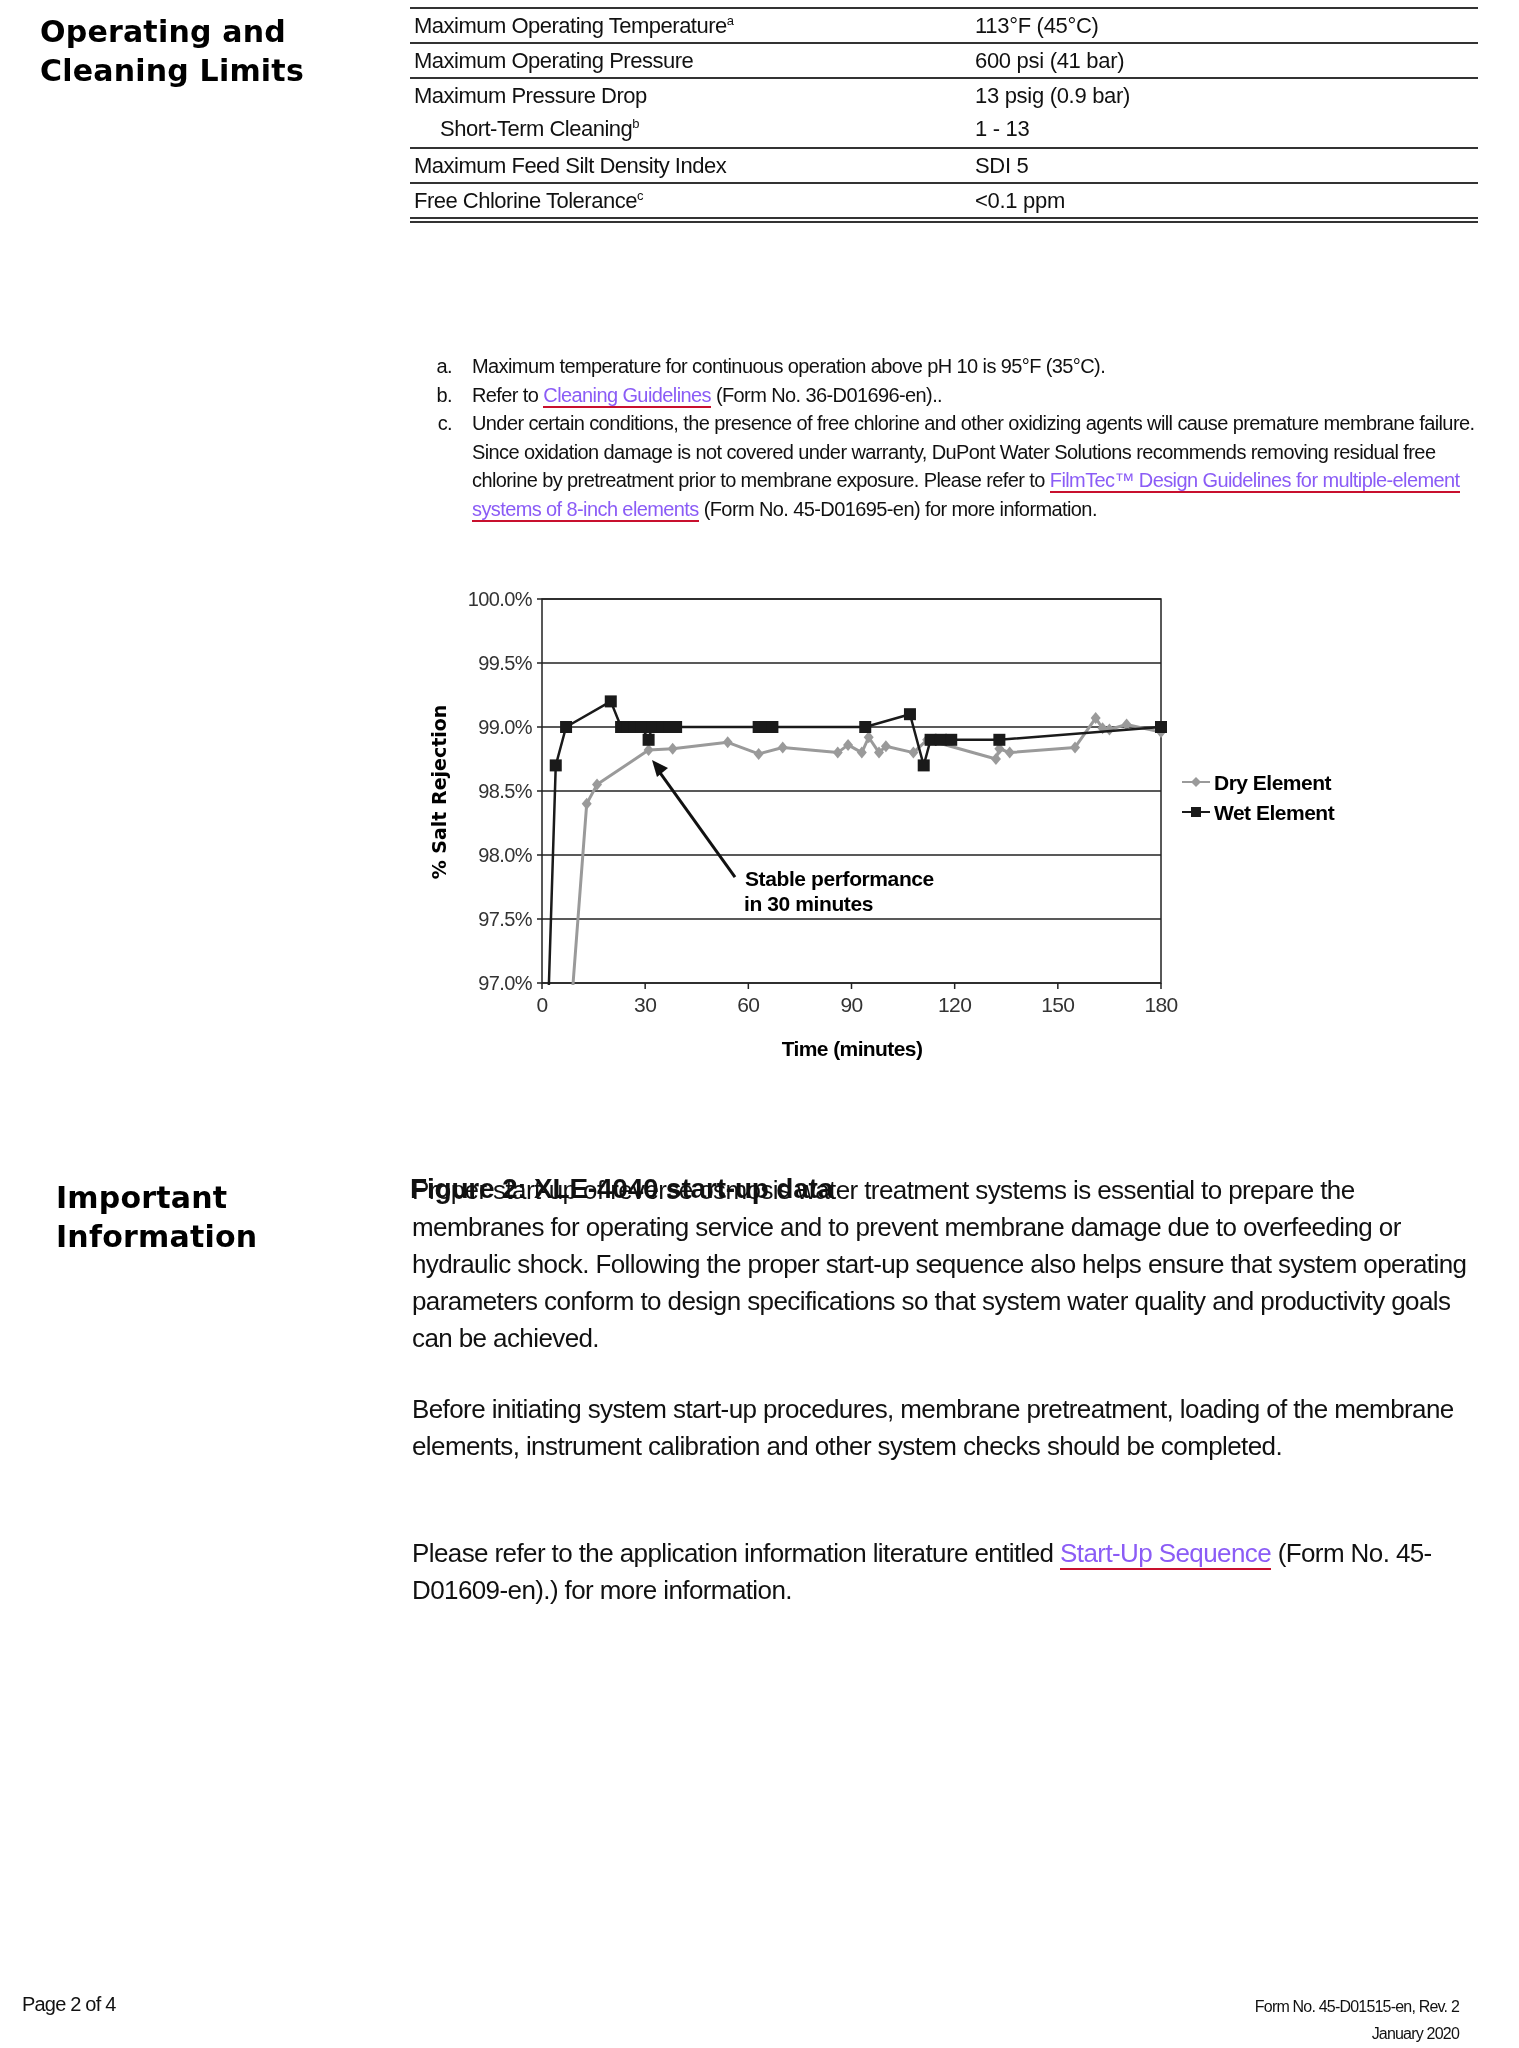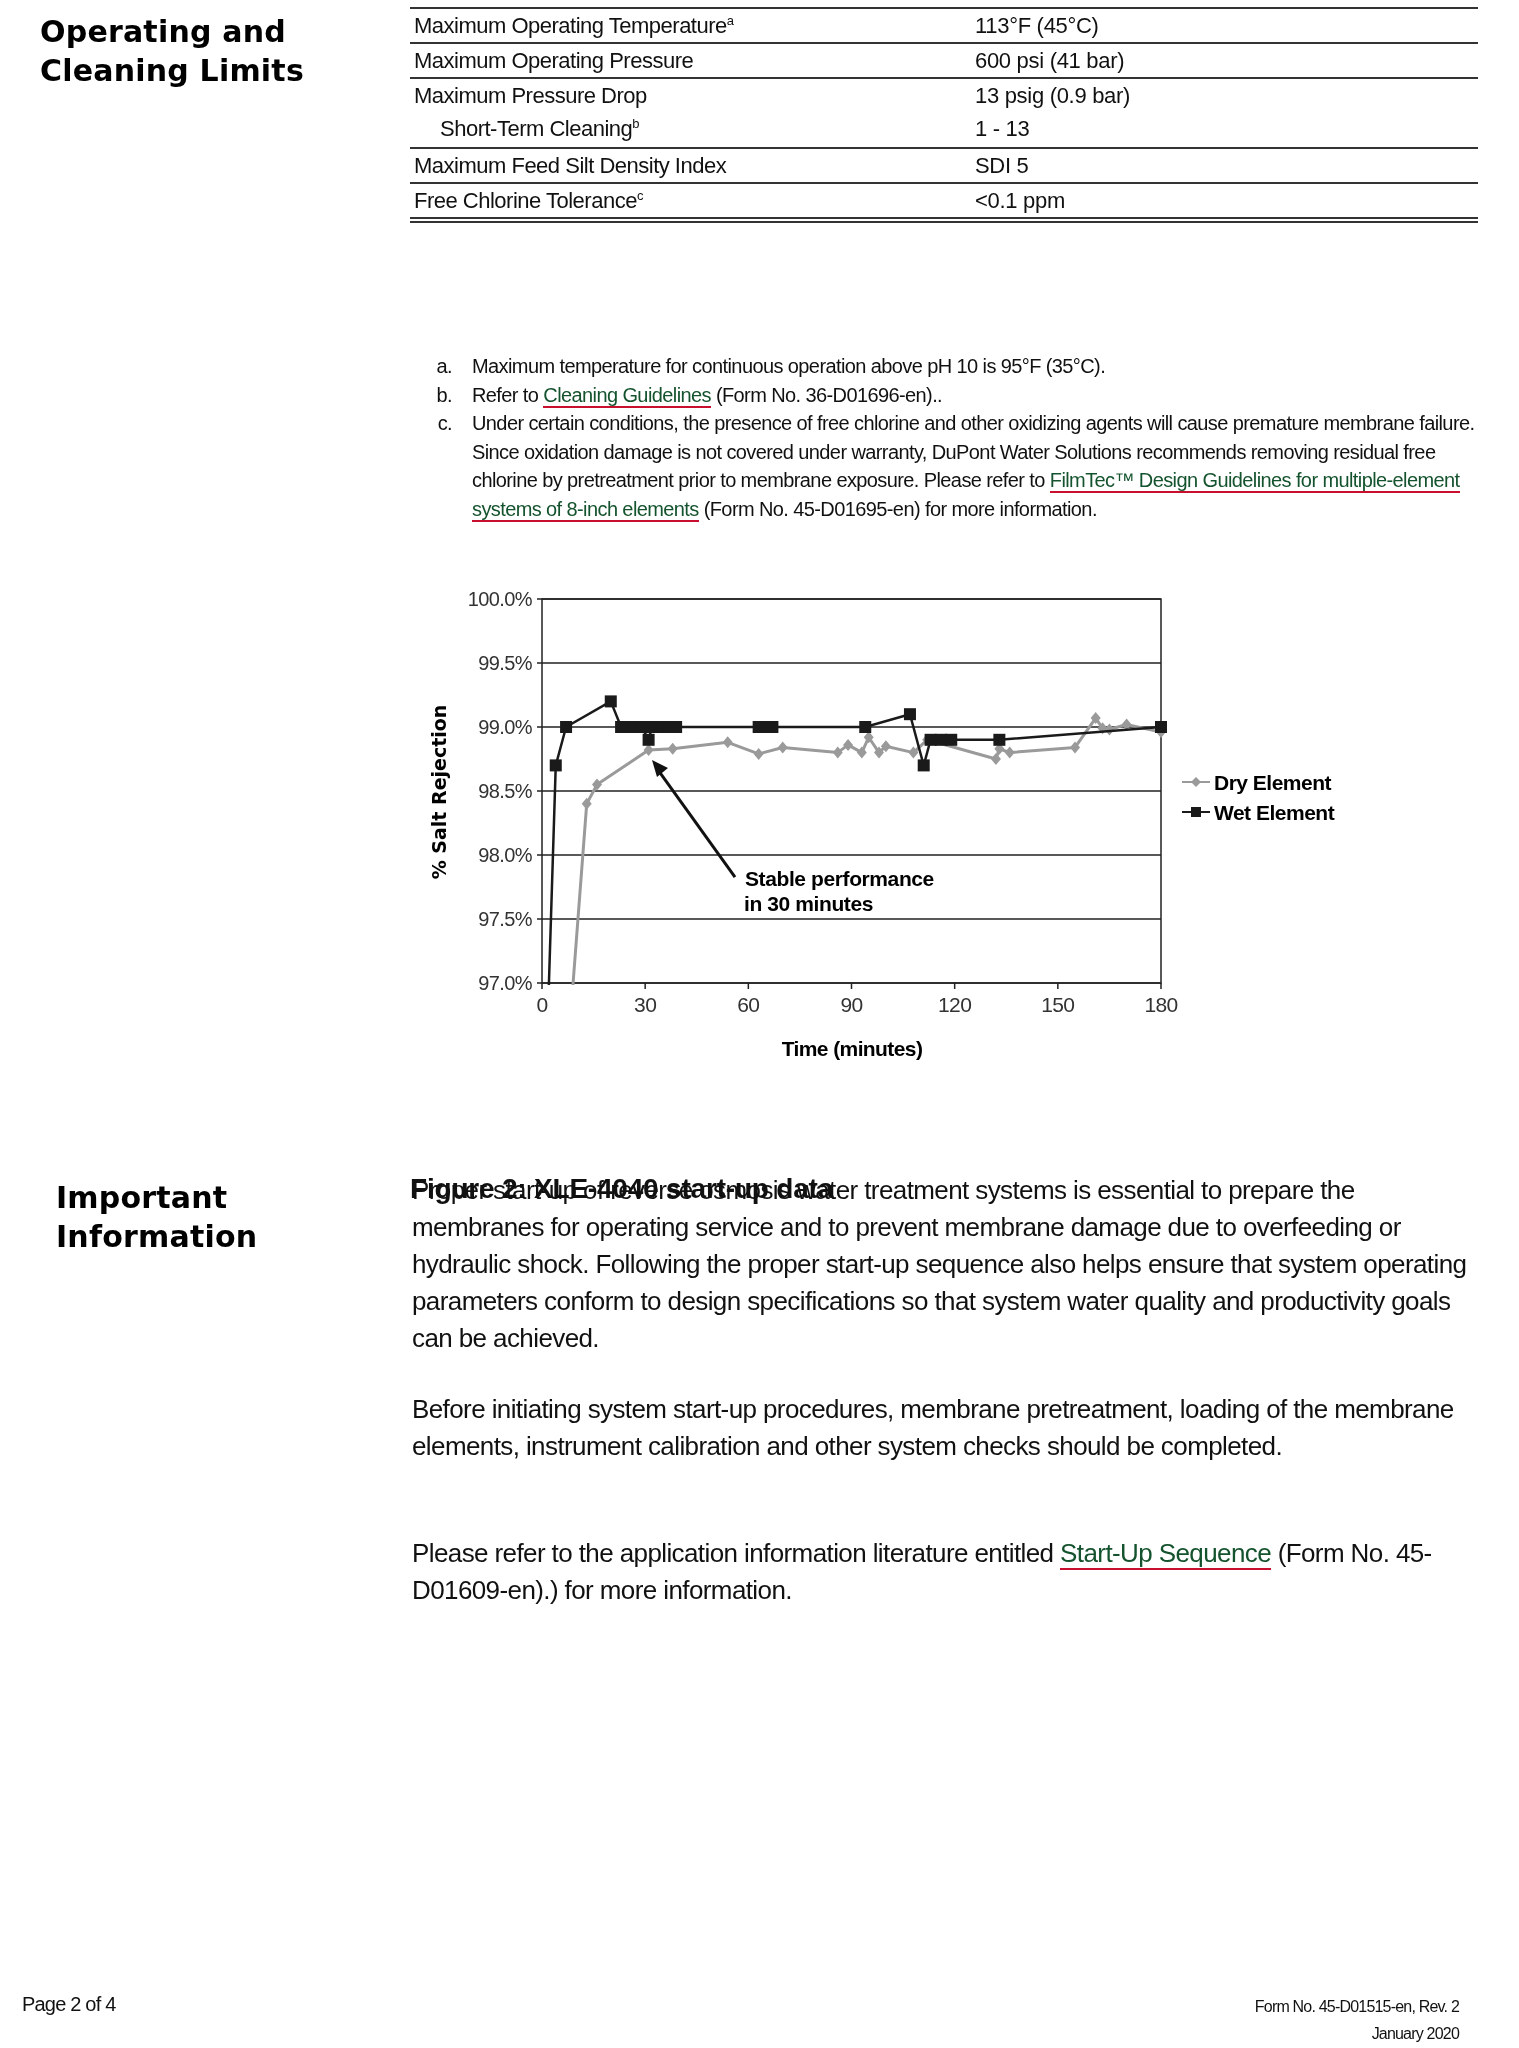--- a/index.html
+++ b/index.html
@@ -15,21 +15,21 @@
   .limits .row .lbl { position: absolute; left: 4px; top: 4px; font-size: 22px; letter-spacing: -0.5px; }
   .limits .row.sub .lbl { left: 30px; }
   .limits .row .val { position: absolute; left: 565px; top: 4px; font-size: 22px; letter-spacing: -0.3px; }
   .limits .endrule { border-top: 2px solid #333; height: 2px; border-bottom: 2px solid #333; margin-top: 0; }
   sup { font-size: 13px; vertical-align: 8px; line-height: 0; }
   
   .footnotes { position: absolute; left: 430px; top: 352px; width: 1060px; font-size: 20px;
                line-height: 28.5px; letter-spacing: -0.6px; }
   .fn { position: relative; padding-left: 42px; }
   .fn .mk { position: absolute; left: 0; width: 22px; text-align: right; }
-  a.link { color: #14532d; text-decoration: none; border-bottom: 2px solid #c8102e; }
+  a.link { color: #8b5cf6; text-decoration: none; border-bottom: 2px solid #c8102e; }
   
   .chart-svg { position: absolute; left: 0; top: 0; }
   .caption { position: absolute; left: 410px; top: 1173px; font-weight: bold; font-size: 28px; letter-spacing: -0.2px; }
   .body-text { position: absolute; left: 412px; width: 1080px; font-size: 26px; line-height: 37px; letter-spacing: -0.6px; color: #111; }
   .footer-left { position: absolute; left: 22px; top: 1993px; font-size: 20px; letter-spacing: -0.8px; }
   .footer-right { position: absolute; right: 60px; top: 1993px; font-size: 16px; text-align: right; line-height: 27px; letter-spacing: -0.8px; }
 </style>
 </head>
 <body>
 

